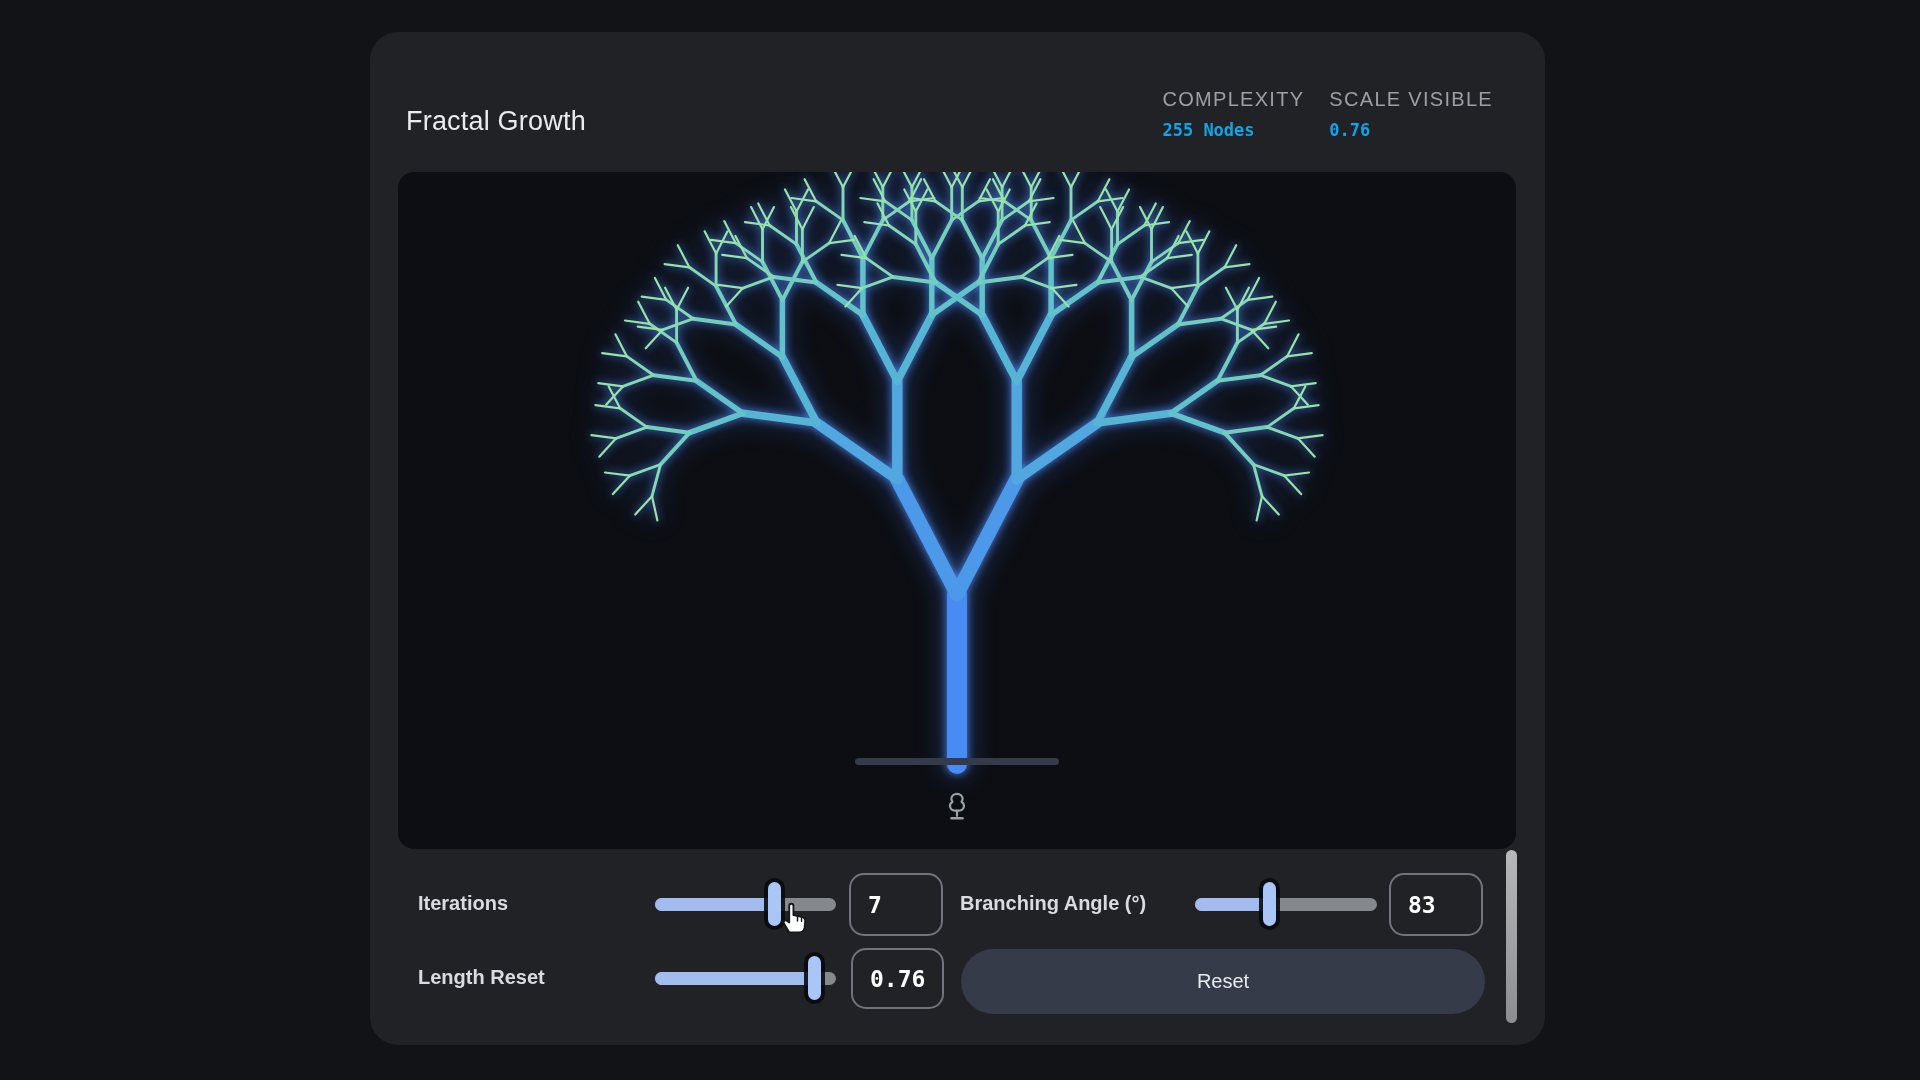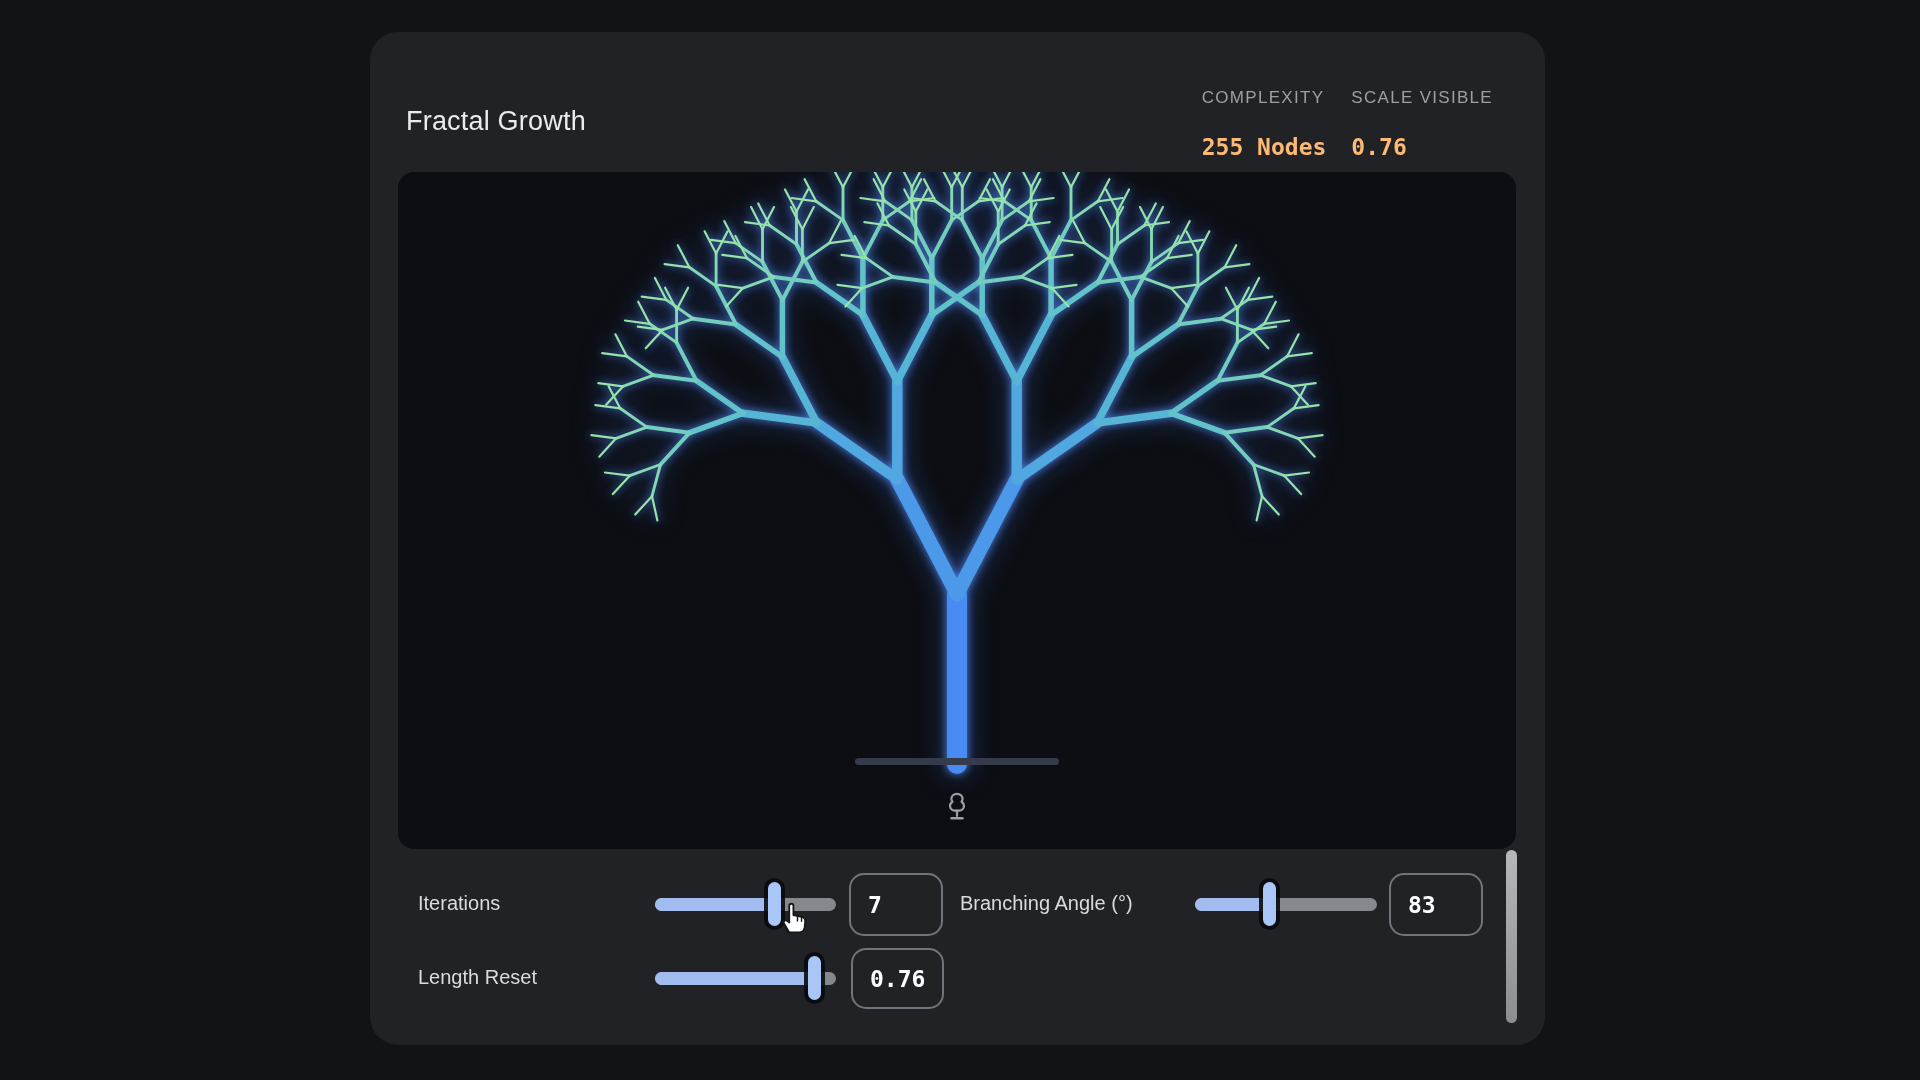--- a/index.html
+++ b/index.html
@@ -4,28 +4,28 @@
 <style>
   * { margin:0; padding:0; box-sizing:border-box; }
   html,body { width:1920px; height:1080px; overflow:hidden; background:#121316;
               font-family:"Liberation Sans", sans-serif; }
   .panel { position:absolute; left:370px; top:32px; width:1175px; height:1013px;
            background:#212226; border-radius:28px; }
   .title { position:absolute; left:36px; top:74px; font-size:27px; font-weight:500;
            color:#e9ebee; letter-spacing:.2px; }
   .stats { position:absolute; top:56px; right:52px; display:flex; gap:25px; }
   .stat  { text-align:left; }
-  .stat-label { font-size:17px; font-weight:500; letter-spacing:1.3px; color:#9aa0a6; }
-  .stat-value { margin-top:26px; font-family:"DejaVu Sans Mono", monospace;
-                font-size:23px; font-weight:bold; color:#fdba74; }
+  .stat-label { font-size:20px; font-weight:500; letter-spacing:1.3px; color:#9aa0a6; }
+  .stat-value { margin-top:9px; font-family:"DejaVu Sans Mono", monospace;
+                font-size:17px; font-weight:bold; color:#0ea5e9; }
   .canvas { position:absolute; left:28px; top:140px; width:1118px; height:677px;
             background:#0c0e13; border-radius:16px; overflow:hidden; }
   #tree-g { filter:drop-shadow(0 0 4px rgba(86,146,255,.85)) drop-shadow(0 0 13px rgba(62,122,246,.40)); }
 
-  .ctl-label { position:absolute; font-size:20px; color:#d8dce1; }
+  .ctl-label { position:absolute; font-size:20px; color:#d8dce1;font-weight:bold; }
   .slider { position:absolute; width:181px; height:44px; cursor:pointer; }
   .track  { position:absolute; left:0; top:16px; width:100%; height:13px;
             background:#85888d; border-radius:7px; }
   .fill   { position:absolute; left:0; top:0; height:13px; background:#a2bcf0;
             border-radius:7px; }
   .thumb  { position:absolute; top:0; width:13px; height:44px; border-radius:7px;
             background:#a9c6f7; box-shadow:0 0 0 4px rgba(9,10,13,.9); }
   .valbox { position:absolute; width:94px; height:63px; border:2px solid #70747c;
             border-radius:15px; background:transparent; color:#fff;
             font-family:"DejaVu Sans Mono", monospace; font-size:23px; font-weight:bold;
@@ -344,20 +344,21 @@
 
   <div class="ctl-label" style="left:48px; top:934px;">Length Reset</div>
   <div class="slider" style="left:285px; top:924px;">
     <div class="track">
         <div class="fill" style="width: 88%;"></div>
       </div>
     <div class="thumb" style="left: calc(88% - 6.5px);"></div>
   </div>
   <div class="valbox" style="left:481px; top:916px; width:93px; height:61px;">0.76</div>
 
+  <button class="reset-btn">Reset</button>
 
   <div class="scrollbar"></div>
 </div>
 
 <svg class="cursor-hand" width="34" height="38" viewBox="0 0 26 29">
   <path d="M8.6 27 L4.6 20.2 c-.9 -1.5 .9 -3.1 2.2 -2.1 l1.8 1.4 V6.8 c0 -2.2 3.2 -2.2 3.2 0 v7.1 l6.2 1.3 c1.8 .4 3 2 2.8 3.8 l-.5 4.4 c-.3 2.1 -2.1 3.6 -4.2 3.6 h-6.6 c-1.1 0 -2.1 -.5 -2.7 -1.4 Z" fill="#ffffff" stroke="#17181a" stroke-width="1.4" stroke-linejoin="round"></path>
   <path d="M14.9 15 v3.4 M18 15.6 v3 M21 16.3 v2.6" stroke="#17181a" stroke-width="1.1" fill="none" stroke-linecap="round"></path>
 </svg>
 
 </body></html>

